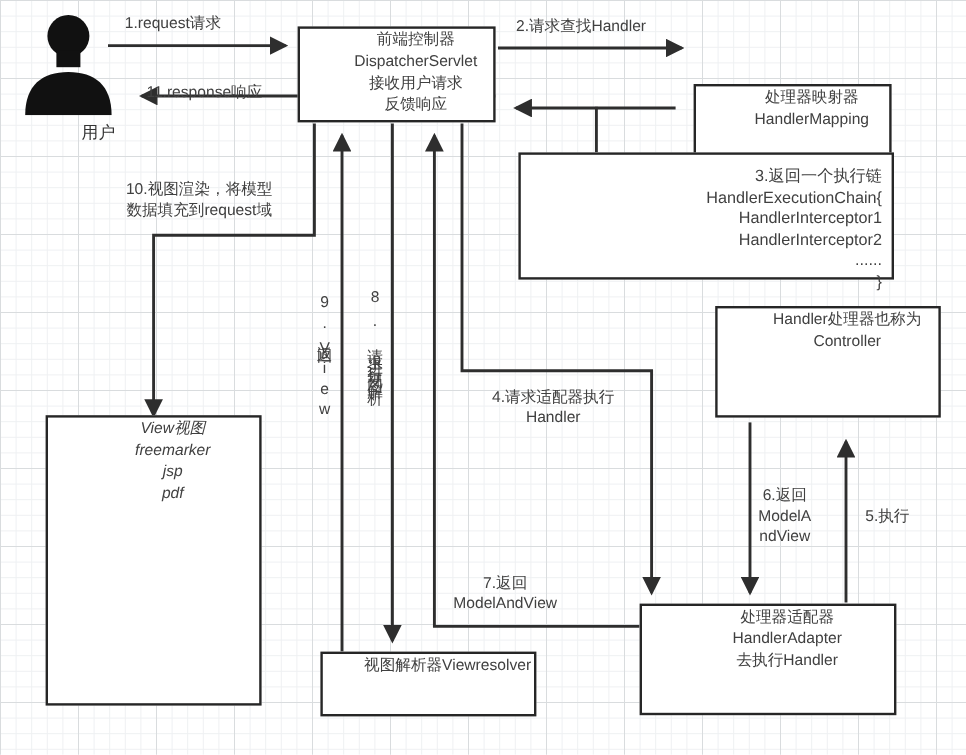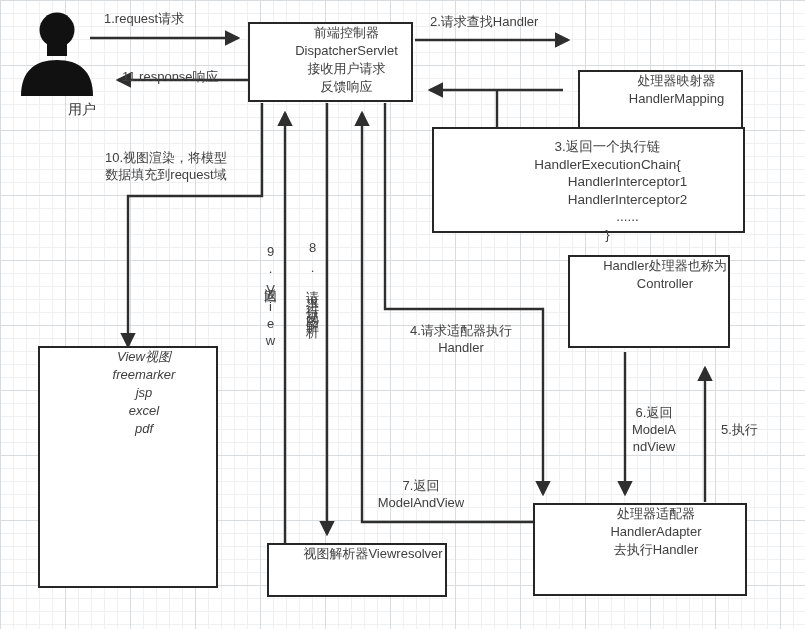--- a/index.html
+++ b/index.html
@@ -15,21 +15,21 @@
     background-size:65px 65px,65px 65px,13px 13px,13px 13px;
   }
   #connectors{position:absolute;left:0;top:0;width:805px;height:629px;}
   .box{
     position:absolute;background:#fff;border:2px solid #262626;
     display:flex;flex-direction:column;
     text-align:center;font-size:13px;line-height:18px;color:#404040;
     box-sizing:border-box;
     padding-left:32px;
   }
-  .box.code{justify-content:flex-start;text-align:center;padding:9px 8px 0 46px;line-height:17.5px;}
+  .box.code{justify-content:flex-start;text-align:right;padding:9px 8px 0 46px;line-height:17.5px;}
   .box.code .indent{margin-left:40px;}
   .lbl{position:absolute;font-size:13px;line-height:17px;color:#404040;white-space:nowrap;}
   .lbl.center{text-align:center;white-space:normal;}
   .vlbl{
     position:absolute;font-size:13px;color:#404040;
     writing-mode:vertical-lr;text-orientation:upright;letter-spacing:5px;white-space:nowrap;
   }
   .actor{position:absolute;left:18px;top:10px;width:78px;height:104px;text-align:right;}
   .actor .name{font-size:14px;color:#333;margin-top:1px;}
 </style>
@@ -83,40 +83,39 @@
 
   <div class="box code" style="left:432px;top:127px;width:313px;height:106px;font-size:13.5px;">
     <div>3.返回一个执行链</div>
     <div>HandlerExecutionChain{</div>
     <div class="indent">HandlerInterceptor1</div>
     <div class="indent">HandlerInterceptor2</div>
     <div class="indent">......</div>
     <div>}</div>
   </div>
 
-  <div class="box" style="left:568px;top:255px;width:162px;height:93px;">
+  <div class="box" style="left:596px;top:255px;width:188px;height:93px;">
     <div>Handler处理器也称为</div>
     <div>Controller</div>
   </div>
 
   <div class="box" style="left:533px;top:503px;width:214px;height:93px;">
     <div>处理器适配器</div>
     <div>HandlerAdapter</div>
     <div>去执行Handler</div>
   </div>
 
   <div class="box" style="left:267px;top:543px;width:180px;height:54px;">
     <div>视图解析器Viewresolver</div>
   </div>
 
   <div class="box" style="left:38px;top:346px;width:180px;height:242px;font-style:italic;">
     <div>View视图</div>
     <div>freemarker</div>
     <div>jsp</div>
-    <div>excel</div>
     <div>pdf</div>
   </div>
 
   <div class="lbl" style="left:104px;top:10px;">1.request请求</div>
 
   <div class="lbl" style="left:122px;top:56px;margin-top:12px;">11.response响应</div>
 
   <div class="lbl" style="left:430px;top:13px;">2.请求查找Handler</div>
 
   <div class="lbl center" style="left:90px;top:149px;width:152px;">

